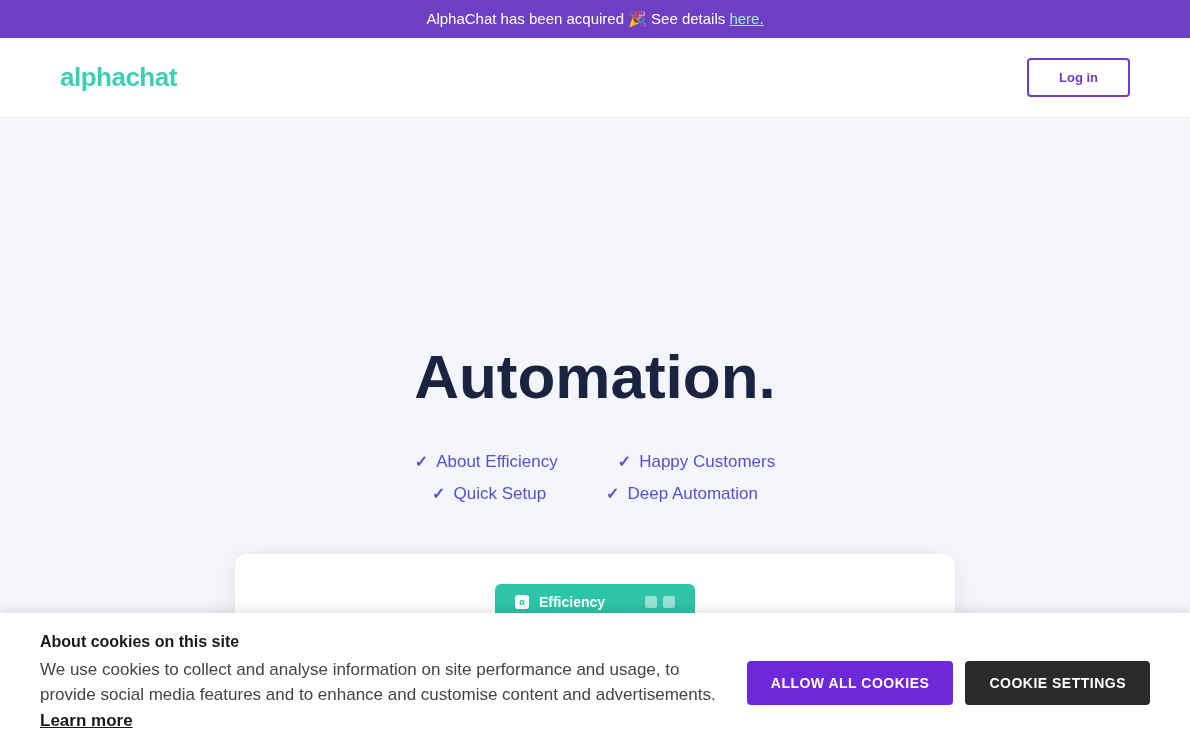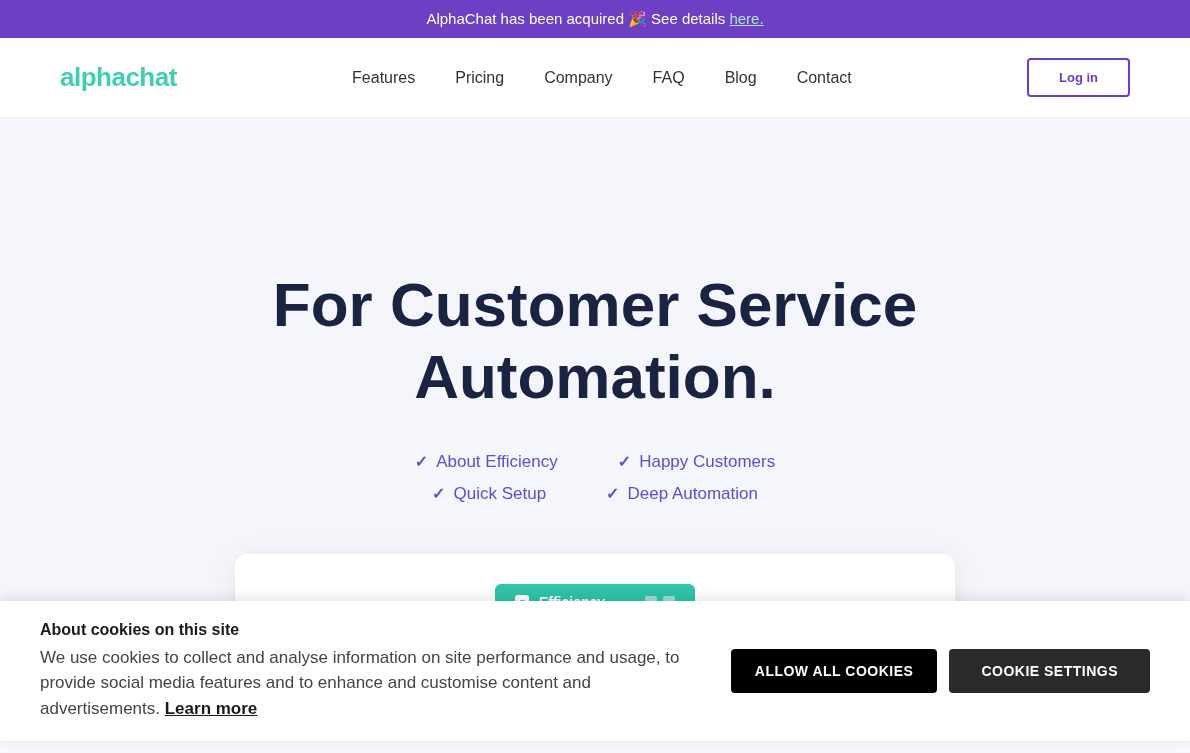--- a/index.html
+++ b/index.html
@@ -152,21 +152,21 @@
       height: 12px;
       background: rgba(255,255,255,0.5);
       border-radius: 2px;
       display: inline-block;
       cursor: pointer;
     }
 
     
     .cookie-banner {
       position: fixed;
-      bottom: 12px;
+      bottom: 0;
       left: 0;
       right: 0;
       background: white;
       padding: 20px 40px;
       display: flex;
       align-items: center;
       justify-content: space-between;
       box-shadow: 0 -2px 12px rgba(0,0,0,0.12);
       z-index: 1000;
       gap: 20px;
@@ -192,69 +192,61 @@
       text-decoration: underline;
       cursor: pointer;
     }
     .cookie-buttons {
       display: flex;
       gap: 12px;
       align-items: center;
       flex-shrink: 0;
     }
     .btn-allow {
-      background: #000000;
+      background: #6d28d9;
       color: white;
       border: none;
       padding: 14px 24px;
       font-size: 14px;
       font-weight: 700;
       border-radius: 4px;
       cursor: pointer;
       white-space: nowrap;
       letter-spacing: 0.5px;
     }
     .btn-settings {
       background: #2a2a2a;
       color: white;
       border: none;
-      padding: 14px 32px;
+      padding: 14px 24px;
       font-size: 14px;
       font-weight: 700;
       border-radius: 4px;
       cursor: pointer;
       white-space: nowrap;
       letter-spacing: 0.5px;
     }
   </style>
 </head>
 <body>
 
 <div class="announcement-bar">
   <span>AlphaChat has been acquired 🎉 See details</span>
   <a>here.</a>
 </div>
 
 <nav class="navbar">
   <div class="nav-logo">alphachat</div>
-  <ul class="nav-links">
-    <li><a>Features</a></li>
-    <li><a>Pricing</a></li>
-    <li><a>Company</a></li>
-    <li><a>FAQ</a></li>
-    <li><a>Blog</a></li>
-    <li><a>Contact</a></li>
-  </ul>
   <button class="login-btn">Log in</button>
 </nav>
 
 <section class="hero">
   <h1>
     <br>
-    <span>For Customer Service</span><br>
+    <br>
     <span>Automation.</span>
   </h1>
 
   <div class="feature-list">
     <div class="feature-row">
       <div class="feature-item">
         <span class="check-icon">✓</span>
         <span>About Efficiency</span>
       </div>
       <div class="feature-item">

